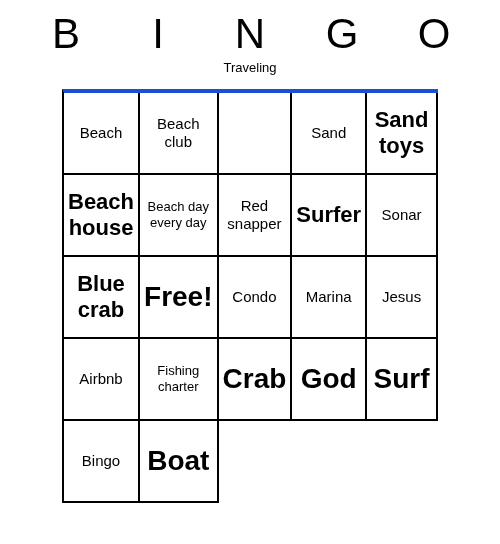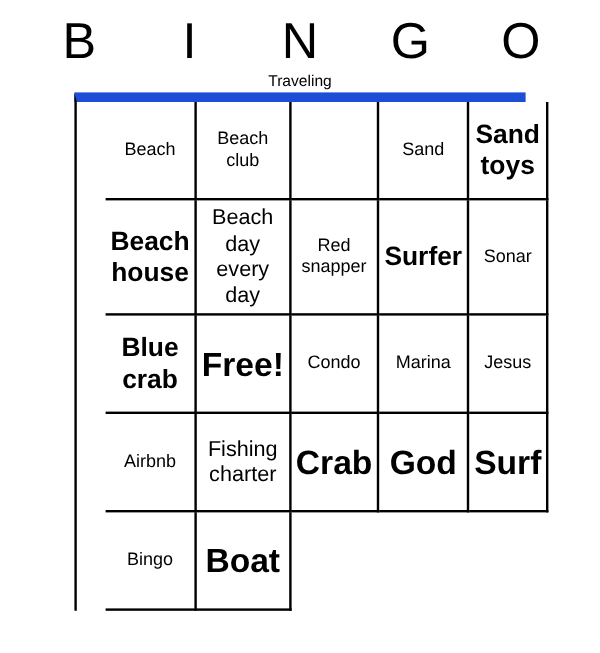--- a/index.html
+++ b/index.html
@@ -22,30 +22,29 @@
     }
     .bingo-letter {
       width: 88px;
       text-align: center;
       font-size: 42px;
       font-weight: normal;
     }
     .subtitle {
       font-size: 13px;
       text-align: center;
-      margin-bottom: 2px;
+      margin-bottom: 14px;
       width: 460px;
     }
     .bingo-grid {
       display: grid;
       grid-template-columns: repeat(5, 1fr);
       width: 376px;
       border-left: 2px solid #000;
-      border-top: 8px solid #1d4ed8;
-      padding-left: 24px;
+      border-top: 4px solid #1d4ed8;
     }
     .bingo-cell {
       border-right: 2px solid #000;
       border-bottom: 2px solid #000;
       display: flex;
       align-items: center;
       justify-content: center;
       text-align: center;
       padding: 4px;
       min-height: 82px;
@@ -60,21 +59,21 @@
     }
     .bingo-cell.xlarge span {
       font-size: 28px;
       font-weight: bold;
     }
     .bingo-cell.free span {
       font-size: 28px;
       font-weight: bold;
     }
     .bingo-cell.small span {
-      font-size: 18px;
+      font-size: 13px;
     }
   </style>
 </head>
 <body>
 
 <div class="bingo-title">
   <span class="bingo-letter">B</span>
   <span class="bingo-letter">I</span>
   <span class="bingo-letter">N</span>
   <span class="bingo-letter">G</span>

